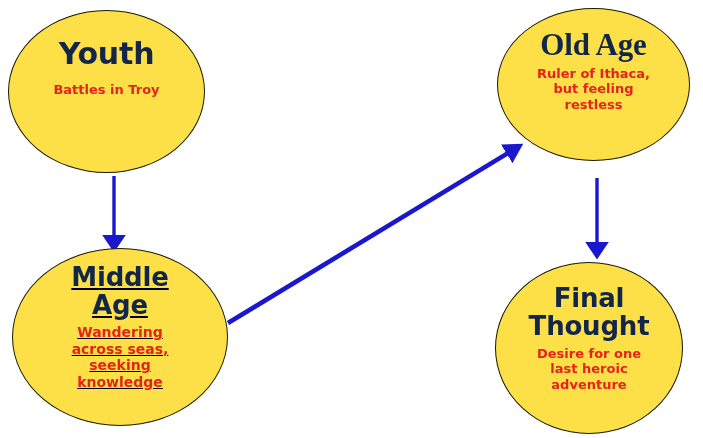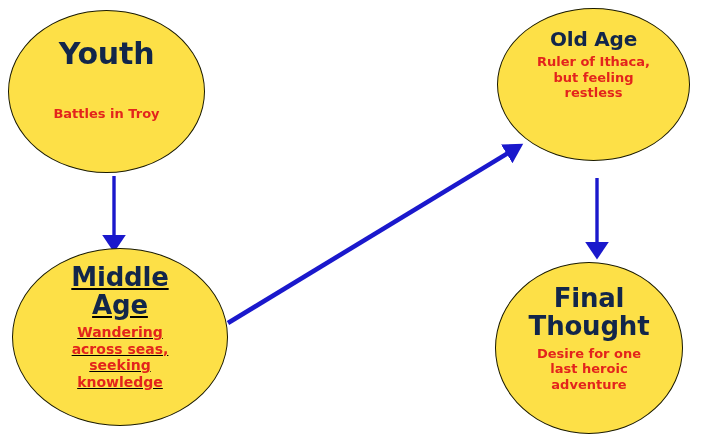--- a/index.html
+++ b/index.html
@@ -51,27 +51,27 @@
     font-weight: 700;
     line-height: 1.18;
     white-space: pre-line;
   }
 
   
   #node-youth {
     left: 8px; top: 10px; width: 197px; height: 163px;
   }
   #node-youth .node-title { font-size: 30px; margin-top: 27px; }
-  #node-youth .node-sub   { font-size: 13px; margin-top: 36px; }
+  #node-youth .node-sub   { font-size: 13px; margin-top: 12px; }
 
   
   #node-old-age {
     left: 497px; top: 8px; width: 193px; height: 153px;
   }
-  #node-old-age .node-title { font-size: 20px; margin-top: 20px; }
+  #node-old-age .node-title { font-size: 31px; margin-top: 20px; font-family: Liberation Serif, serif; }
   #node-old-age .node-sub   { font-size: 13px; margin-top: 4px; }
 
   
   #node-middle-age {
     left: 12px; top: 248px; width: 216px; height: 178px; text-decoration: underline;
   }
   #node-middle-age .node-title { font-size: 26px; margin-top: 15px; }
   #node-middle-age .node-sub   { font-size: 14px; margin-top: 5px; }
 
   

